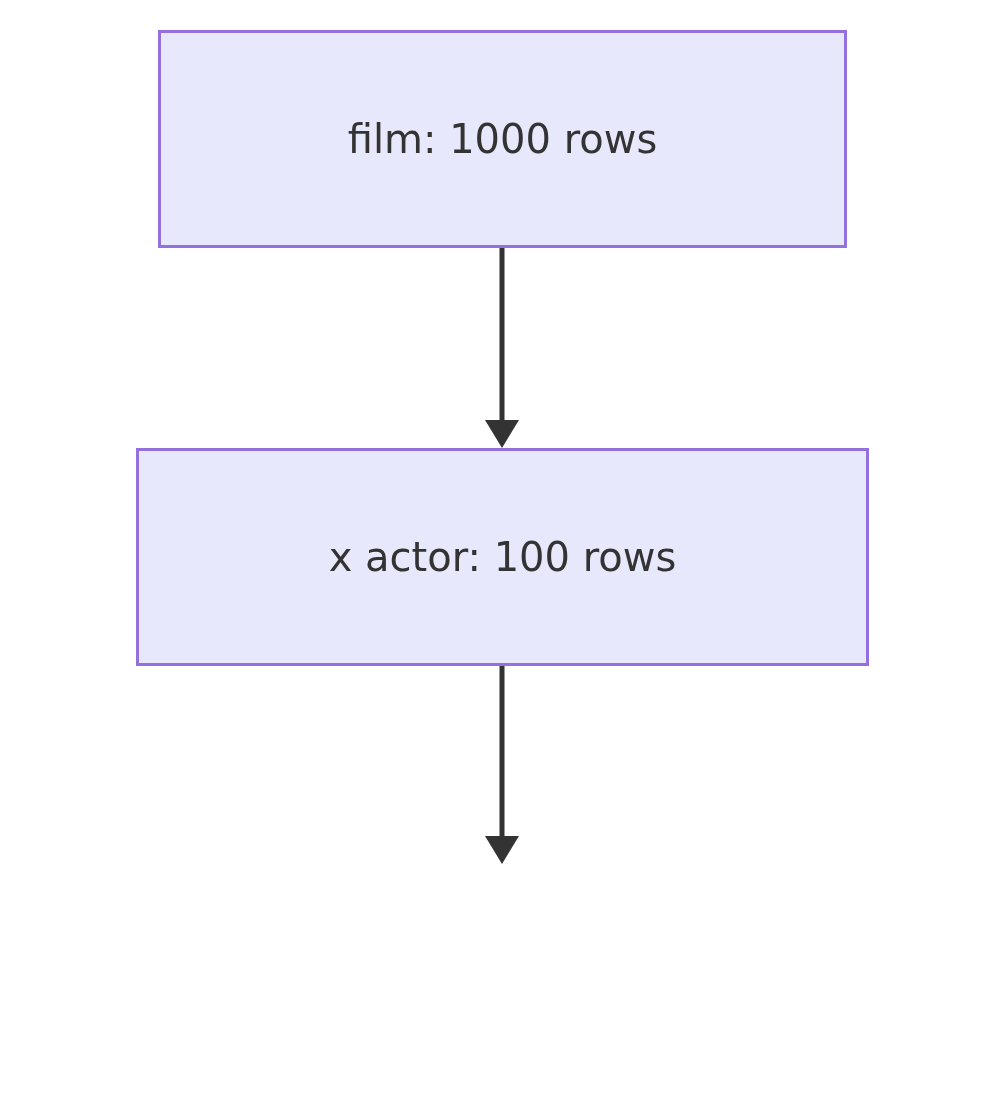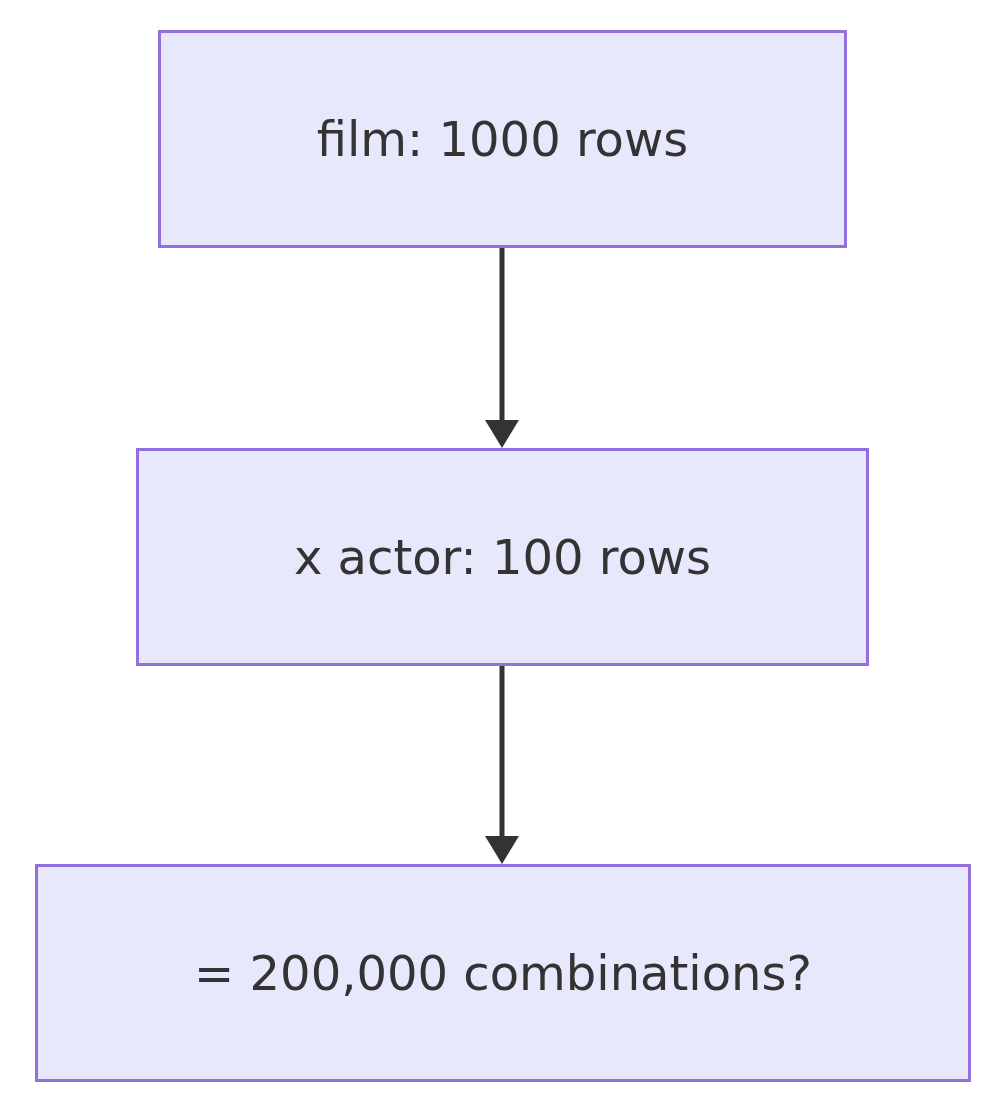--- a/index.html
+++ b/index.html
@@ -23,21 +23,21 @@
     box-sizing: border-box;
     background: #E8E8FC;
     border: 3px solid #9370DB;
     display: flex;
     align-items: center;
     justify-content: center;
   }
   .node-label {
     color: #333333;
     font-family: "DejaVu Sans", sans-serif;
-    font-size: 48px;
+    font-size: 40px;
     font-weight: 400;
     line-height: 1.1;
     letter-spacing: 0px;
     white-space: nowrap;
     text-align: center;
     user-select: none;
   }
   #node-film {
     left: 158px;
     top: 30px;
@@ -91,17 +91,14 @@
   </svg>
 
   <div class="node" id="node-film">
     <span class="node-label">film: 1000 rows</span>
   </div>
 
   <div class="node" id="node-actor">
     <span class="node-label">x actor: 100 rows</span>
   </div>
 
-  <div class="node" id="node-combinations">
-    <span class="node-label">= 200,000 combinations?</span>
-  </div>
 
 </div>
 
 </body></html>

